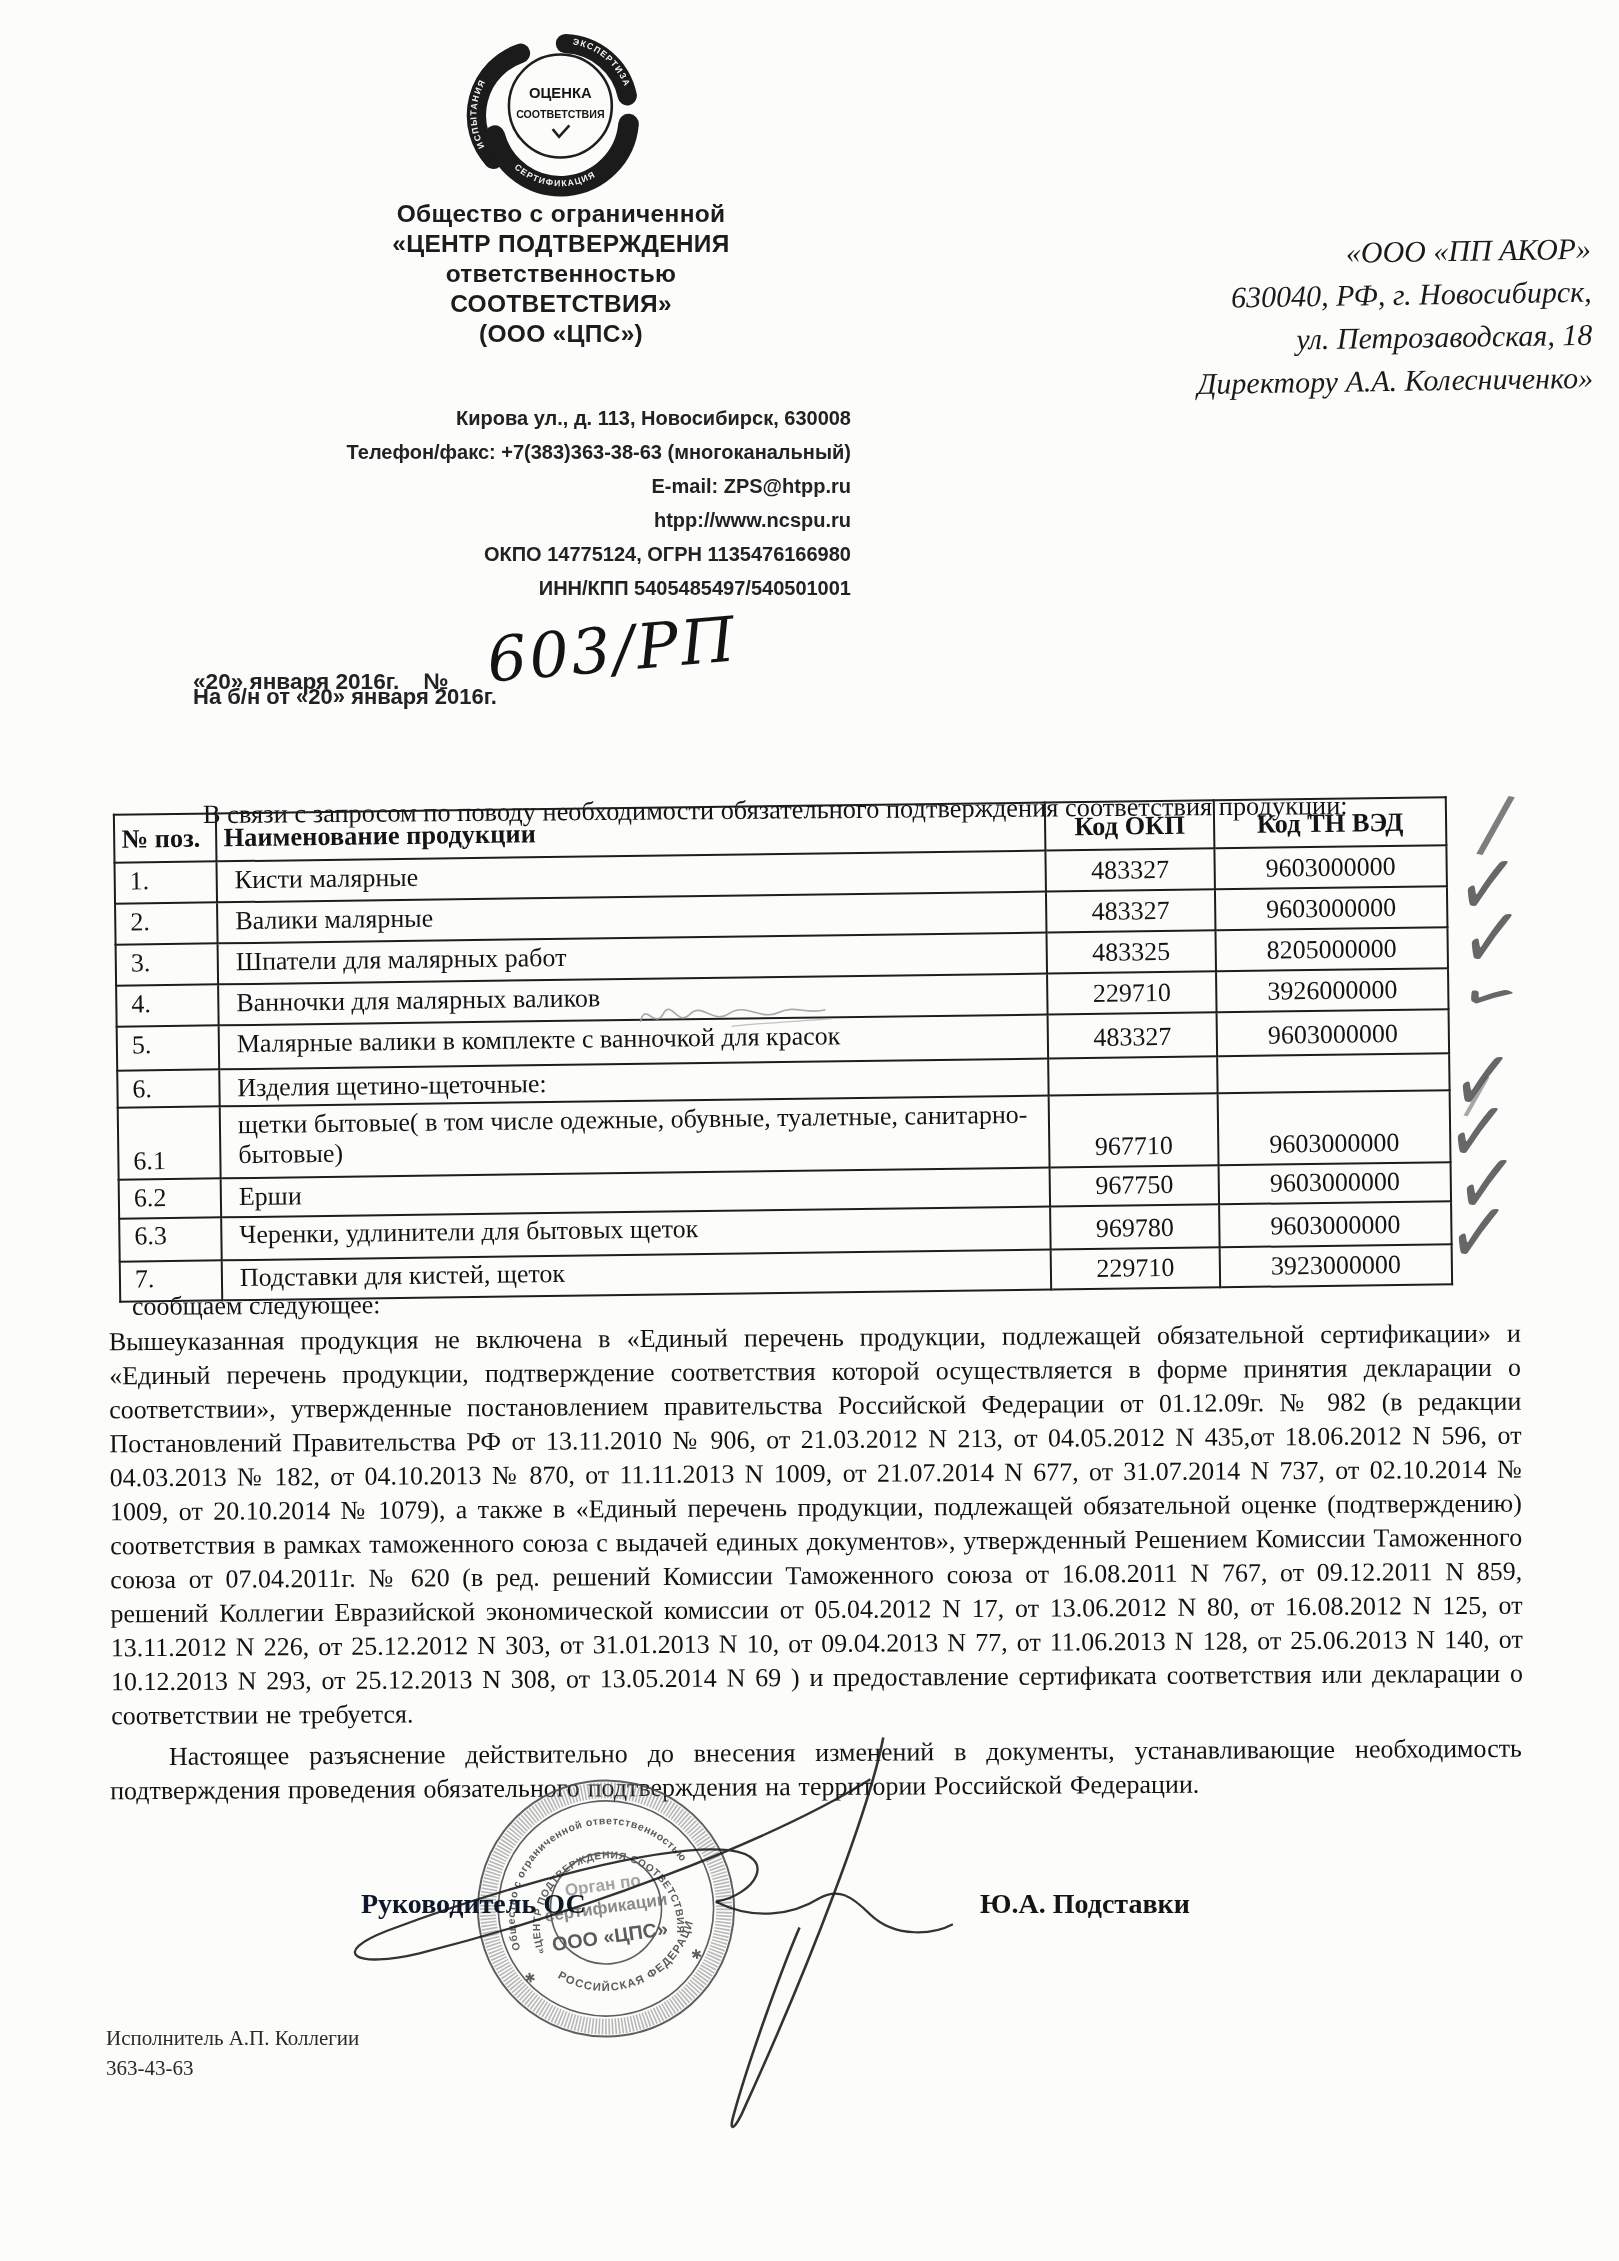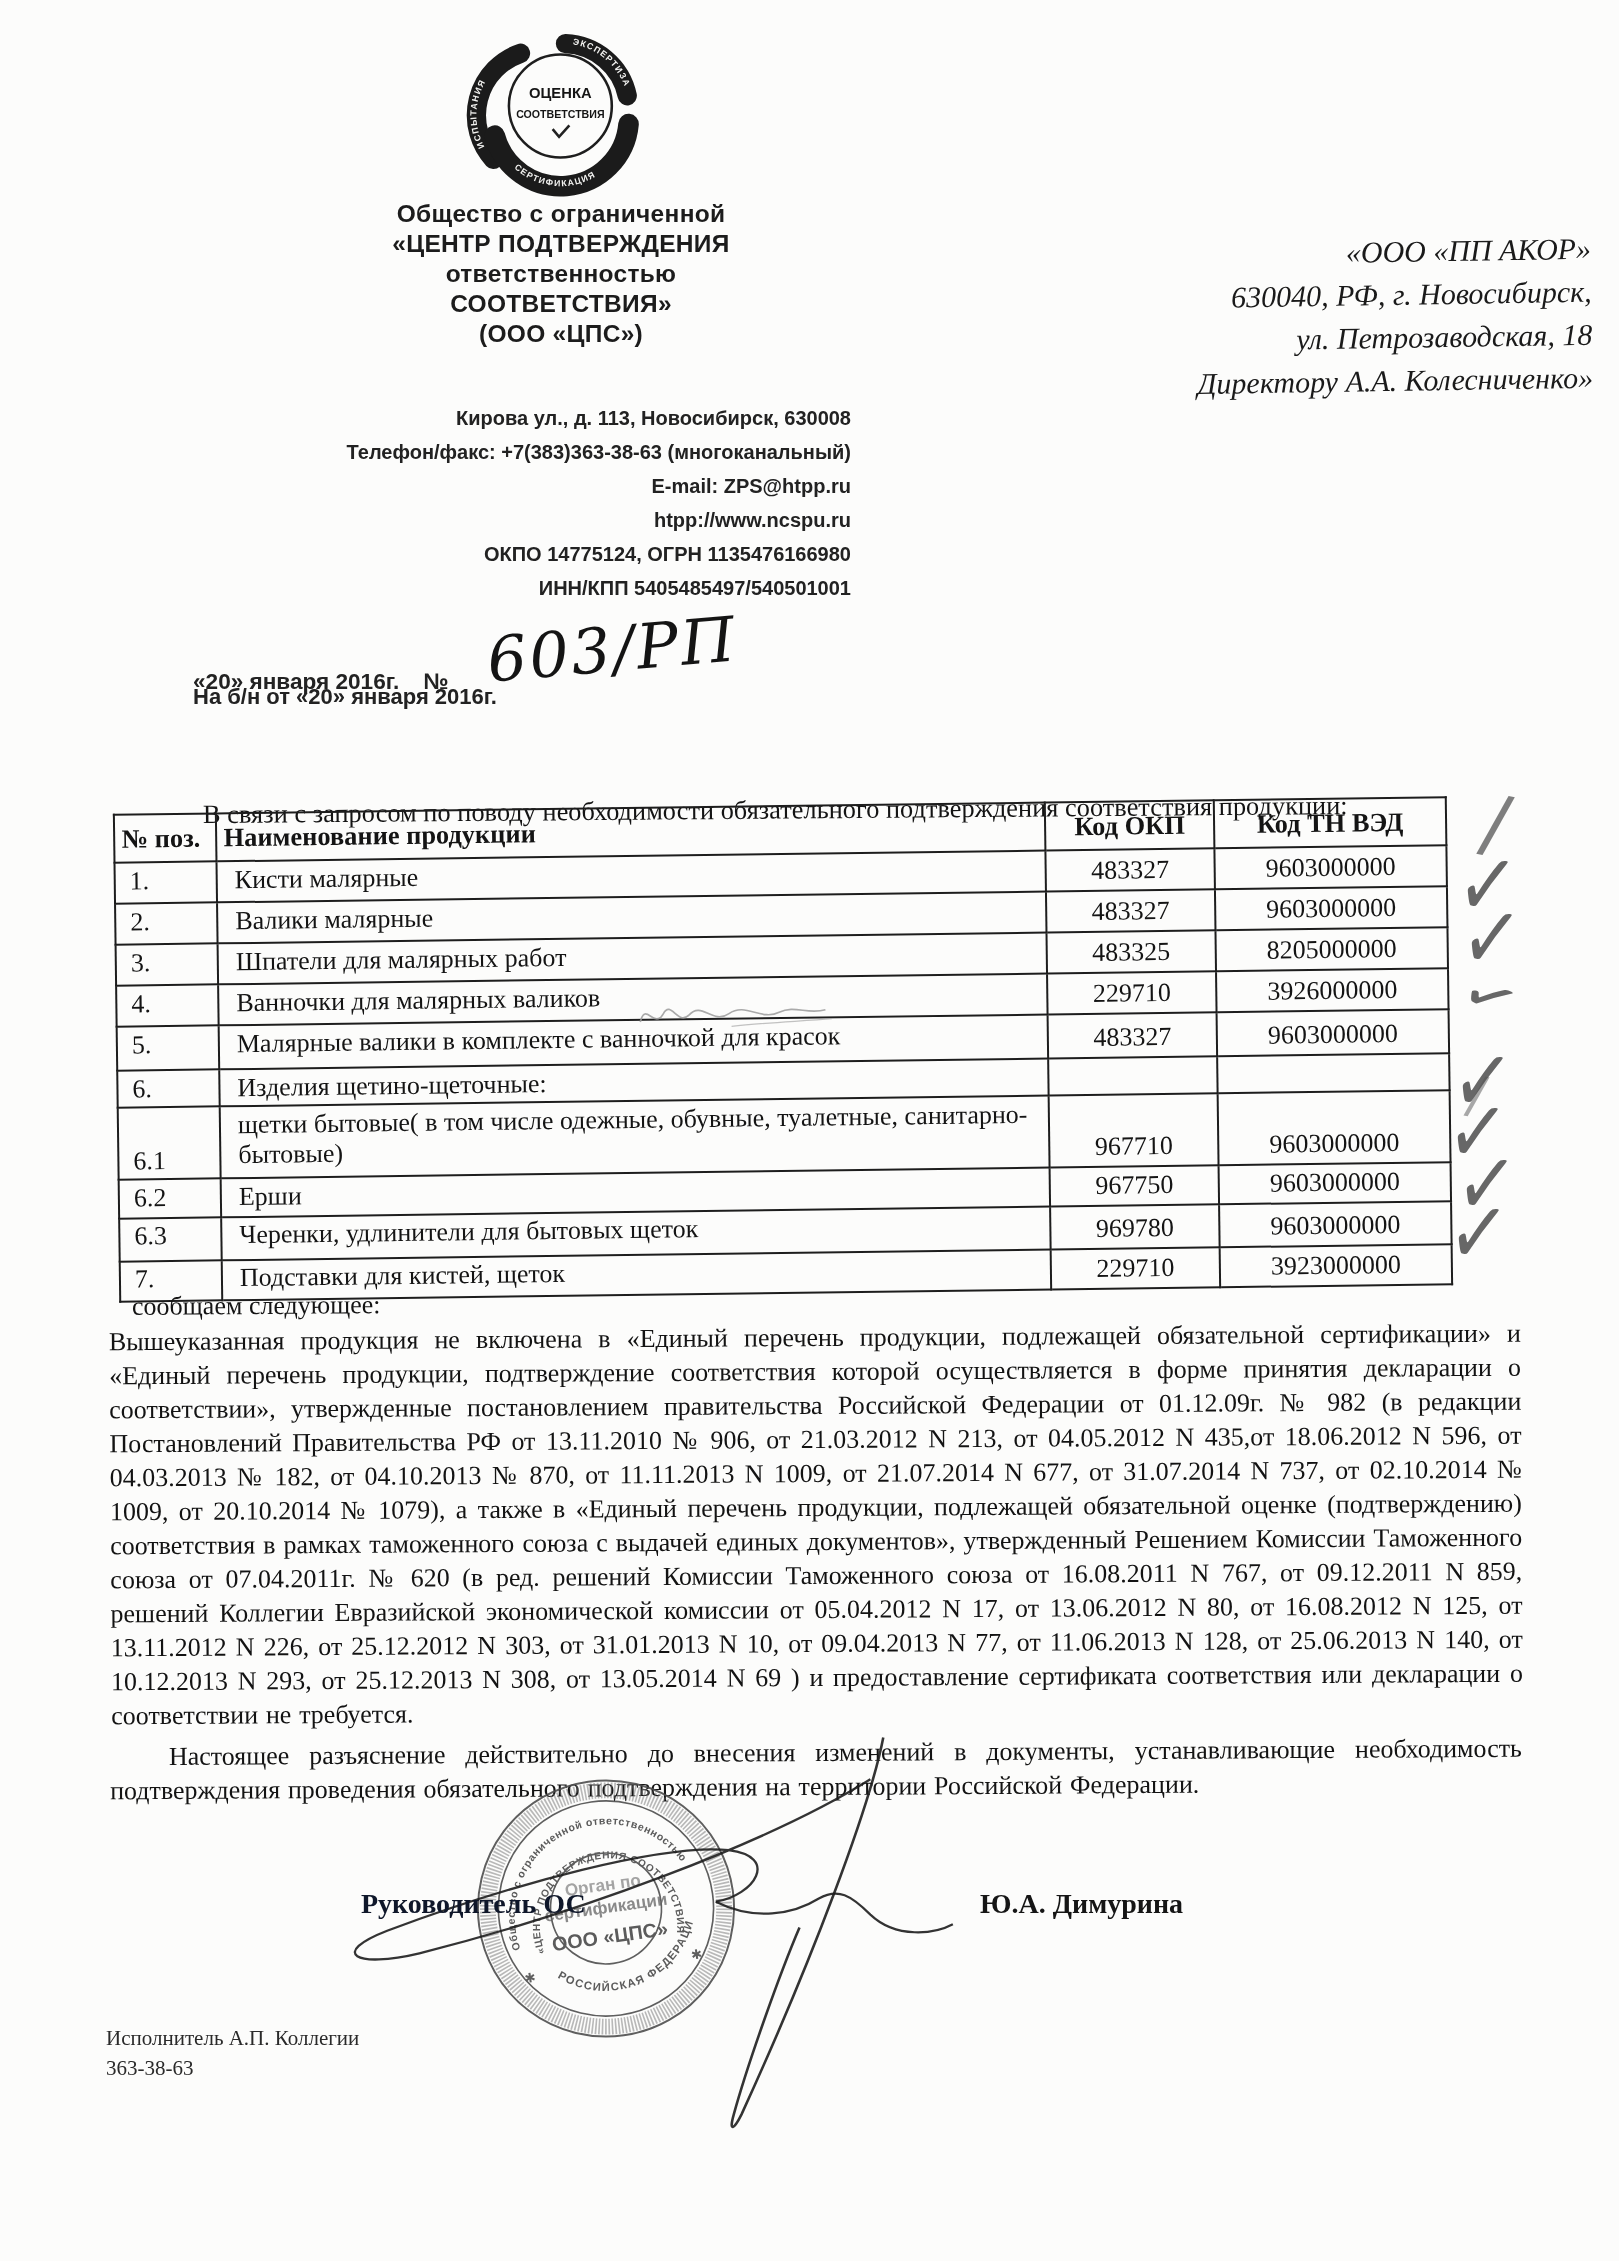--- a/index.html
+++ b/index.html
@@ -254,21 +254,21 @@
     <text x="200" y="258" text-anchor="middle" font-family="Liberation Sans, sans-serif" font-size="30" font-weight="bold" fill="#454545">ООО «ЦПС»</text>
   </svg>
 
   <svg class="abs sig-svg" viewBox="0 0 1020 700">
     <path d="M 900,55 C 880,160 790,400 680,640 C 668,664 660,668 668,640 C 690,560 740,420 770,350" fill="none" stroke="#1d1d1d" stroke-width="4" opacity="0.9"></path>
     <path d="M 880,120 C 720,220 420,330 180,390 C 80,414 40,390 130,355 C 330,280 560,220 660,230 C 740,240 700,300 640,310" fill="none" stroke="#1d1d1d" stroke-width="3.6" opacity="0.9"></path>
     <path d="M 640,310 C 700,340 760,330 800,305 C 830,288 850,300 880,330 C 920,368 980,360 1008,345" fill="none" stroke="#1d1d1d" stroke-width="3.4" opacity="0.9"></path>
   </svg>
 
   <div class="abs sig-title">Руководитель ОС</div>
-  <div class="abs sig-name">Ю.А. Димурина</div>
+  <div class="abs sig-name">Ю.А. Подставки</div>
 
   <div class="abs executor">
     <div>Исполнитель А.П. Коллегии</div>
-    <div>363-38-63</div>
+    <div>363-43-63</div>
   </div>
 
 </div>
 
 
 </body></html>

